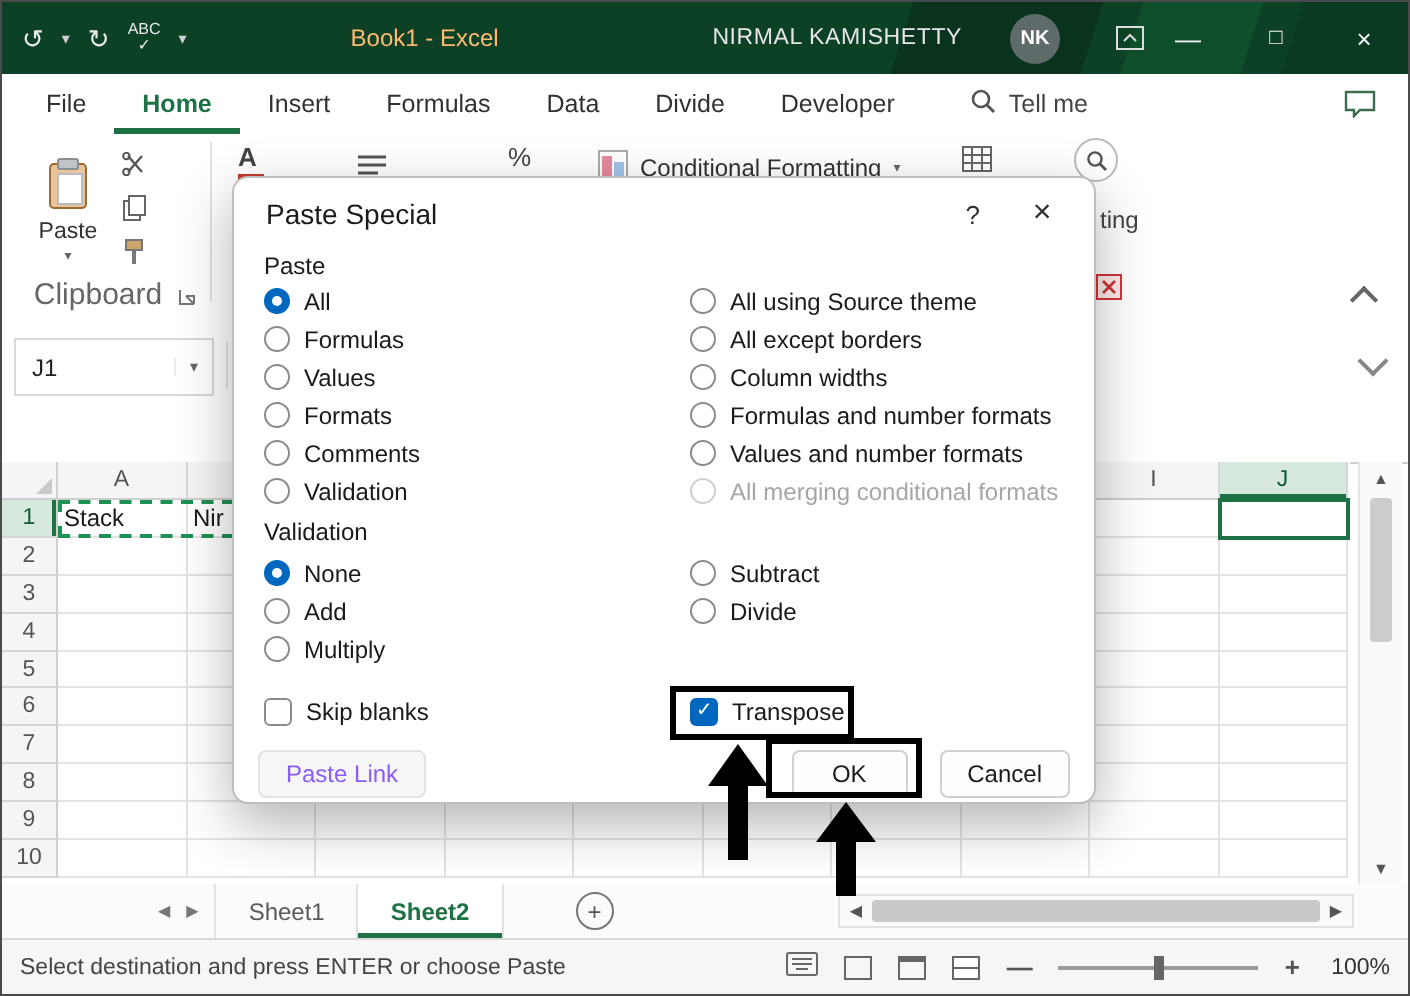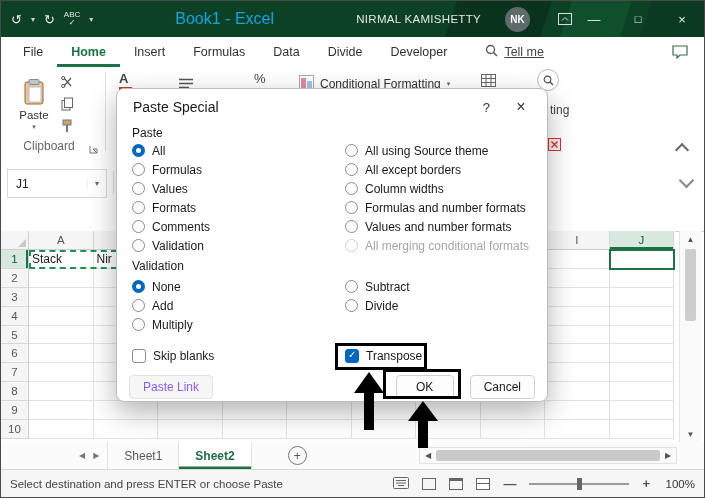--- a/index.html
+++ b/index.html
@@ -10,42 +10,42 @@
   .titlebar{position:absolute;left:0;top:0;right:0;height:36px;background:#0d4126;display:flex;align-items:center;color:#fff;overflow:hidden;}
   .titlebar .pat{position:absolute;top:0;height:36px;z-index:0;}
   .pat1{left:450px;width:95px;background:#0a331d;transform:skewX(-18deg);}
   .pat2{left:565px;width:60px;background:#0f4f2c;transform:skewX(-18deg);}
   .pat3{left:645px;width:120px;background:#0a3a21;transform:skewX(-18deg);}
   .titlebar>*:not(.pat){position:relative;z-index:1;}
   .qat{display:flex;align-items:center;gap:9px;margin-left:10px;font-size:13px;color:#e9e9e9;}
   .qat .qi{cursor:default;}
   .qat .abc{font-size:8px;line-height:8px;text-align:center;}
   .qat .caret{font-size:8px;color:#cfcfcf;}
-  .tb-title{margin-left:82px;font-size:16px;color:#0ea5e9;}
+  .tb-title{margin-left:82px;font-size:12px;color:#fdba74;}
   .tb-user{margin-left:auto;font-size:11.5px;color:#e6e6e6;letter-spacing:.3px;}
   .avatar{width:25px;height:25px;border-radius:50%;background:#5f6a6a;color:#fff;font-size:10px;font-weight:bold;display:flex;align-items:center;justify-content:center;margin-left:24px;}
   .ribbonopts{margin-left:28px;display:flex;align-items:center;}
   .wc{width:44px;height:36px;display:flex;align-items:center;justify-content:center;font-size:13px;color:#f0f0f0;}
   .wc.max{font-size:11px;}
 
   
   .tabrow{position:absolute;left:0;top:36px;right:0;height:30px;background:#fff;border-bottom:1px solid #e6e6e6;display:flex;align-items:stretch;font-size:12.5px;color:#323130;}
   .tab{padding:0 14px;display:flex;align-items:center;}
   .tab.first{margin-left:8px;}
   .tab.active{font-weight:bold;box-shadow:inset 0 -3px 0 #1e7145;color:#1e7145;}
-  .tellme{display:flex;align-items:center;gap:6px;padding:0 10px;margin-left:14px;color:#444;text-decoration:underline;}
+  .tellme{display:flex;align-items:center;gap:6px;padding:0 10px;margin-left:14px;color:#444;}
   .comment-btn{margin-left:auto;margin-right:16px;display:flex;align-items:center;}
 
   
   .ribbon{position:absolute;left:0;top:66px;right:0;height:90px;background:#fff;border-bottom:1px solid #d8d8d8;}
   .paste-btn{position:absolute;left:8px;top:4px;width:48px;height:66px;display:flex;flex-direction:column;align-items:center;justify-content:center;gap:2px;font-size:11.5px;color:#333;border:1px solid transparent;}
   .paste-btn .mini{font-size:7px;color:#666;}
   .minicol{position:absolute;left:60px;top:8px;display:flex;flex-direction:column;gap:9px;align-items:flex-start;}
   .minicol .mi{height:13px;display:flex;align-items:center;}
-  .group-label{position:absolute;left:0px;top:72px;width:96px;text-align:center;font-size:12px;color:#666;}
+  .group-label{position:absolute;left:0px;top:72px;width:96px;text-align:center;font-size:15px;color:#666;}
   .launcher{position:absolute;left:88px;top:73px;}
   .rb-divider{position:absolute;left:104px;top:4px;bottom:6px;width:1px;background:#e3e3e3;}
   .frag{position:absolute;color:#444;}
   .fontA{left:118px;top:4px;font-size:13px;font-weight:bold;}
   .fontA .bar{display:block;width:13px;height:3px;background:#c33b2e;margin-top:1px;}
   .alignicon{left:178px;top:8px;}
   .pct{left:253px;top:4px;font-size:13px;}
   .cf{left:298px;top:8px;display:flex;align-items:center;gap:6px;font-size:12px;color:#333;}
   .cf .caret{font-size:7px;color:#666;}
   .tbl{left:480px;top:6px;}

